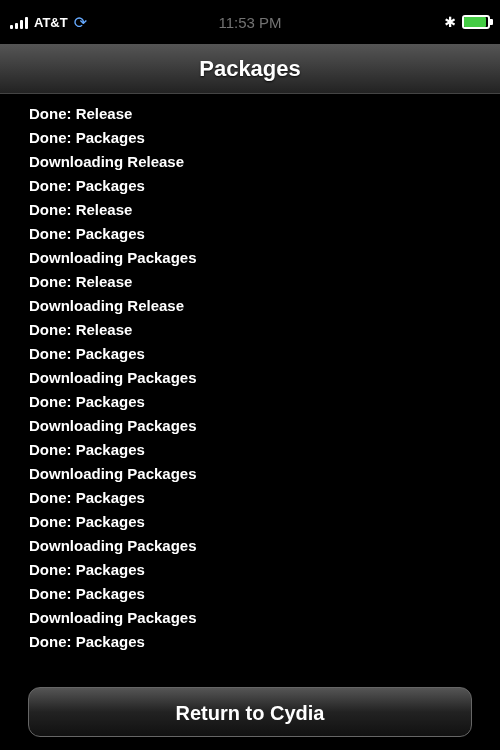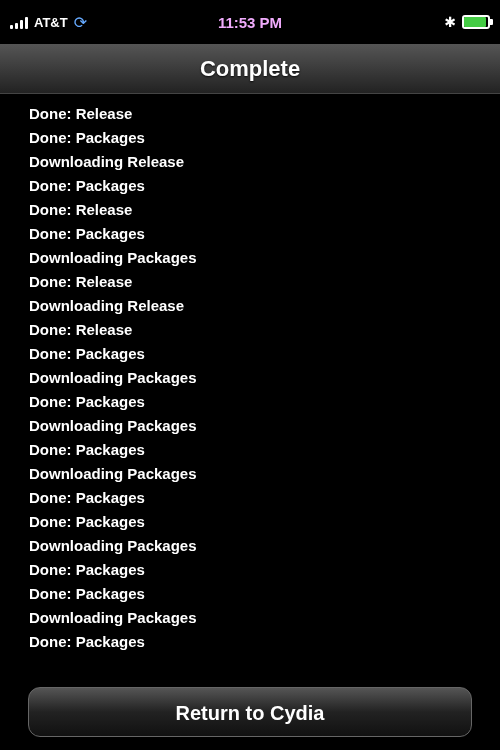--- a/index.html
+++ b/index.html
@@ -56,23 +56,23 @@
 
     #sync-icon {
       color: #6af;
       font-size: 16px;
     }
 
     #time-display {
       position: absolute;
       left: 50%;
       transform: translateX(-50%);
-      color: #f0abfc;
+      color: #737373;
       font-size: 15px;
-      font-weight: bold;
+      font-weight: normal;
     }
 
     #status-right {
       display: flex;
       align-items: center;
       gap: 6px;
     }
 
     #bluetooth-icon {
       color: #fff;
@@ -191,21 +191,21 @@
   <div id="time-display">11:53 PM</div>
   <div id="status-right">
     <span id="bluetooth-icon">✱</span>
     <div id="battery-container">
       <div id="battery-fill"></div>
     </div>
   </div>
 </div>
 
 <div id="nav-bar">
-  <span id="nav-title">Complete</span>
+  <span id="nav-title">Packages</span>
 </div>
 
 <div id="content-area">
   <ul id="log-list">
   <li>Done: Release</li>
       <li>Done: Packages</li>
       <li>Downloading Release</li>
       <li>Done: Packages</li>
       <li>Done: Release</li>
       <li>Done: Packages</li>

